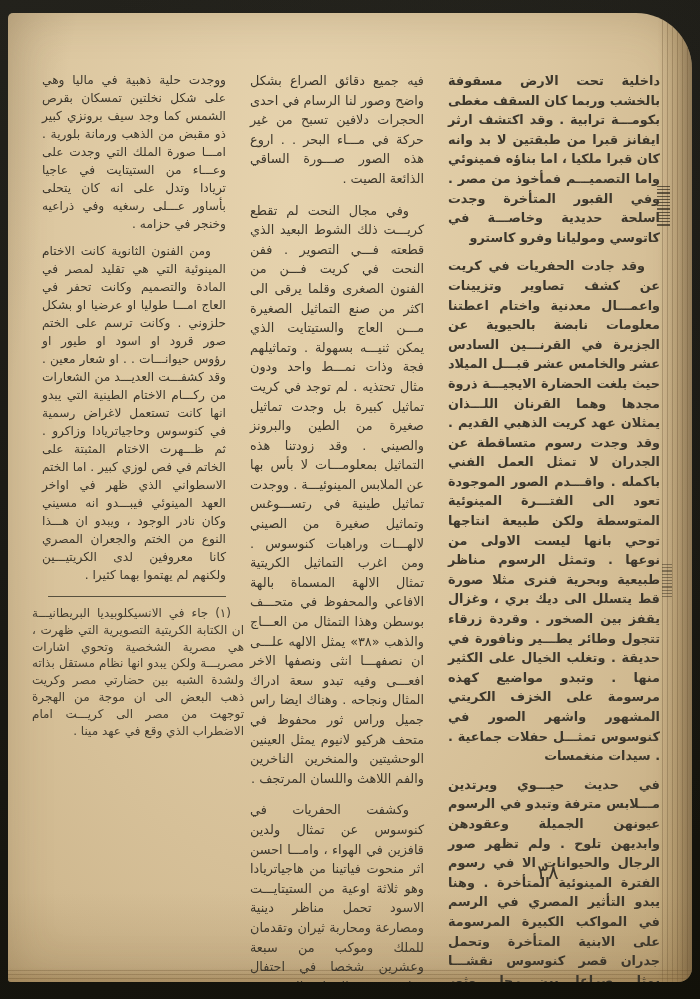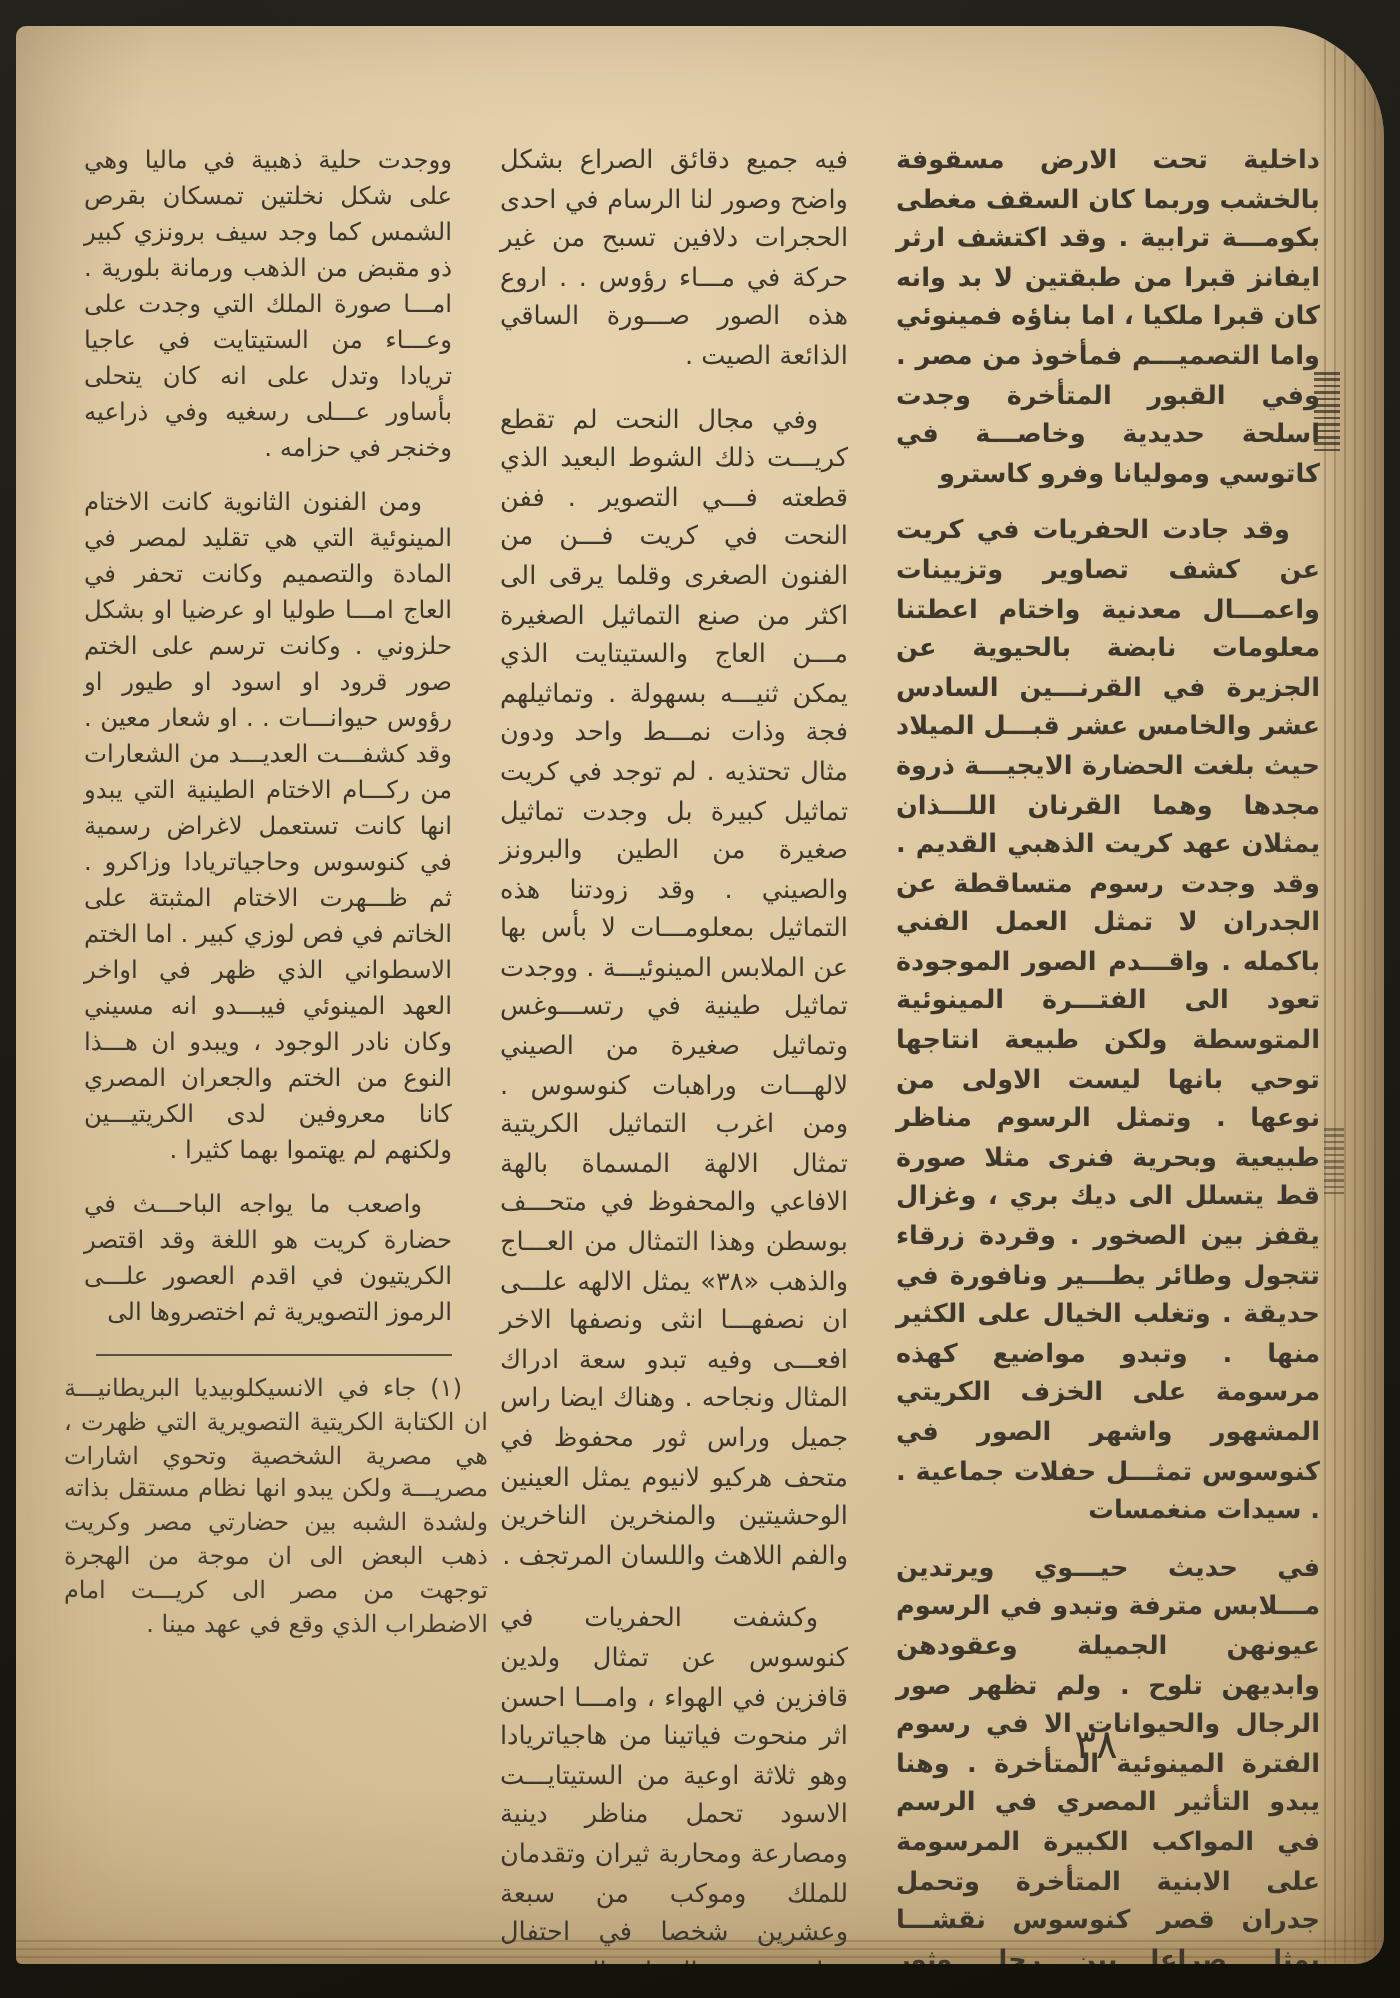--- a/index.html
+++ b/index.html
@@ -80,29 +80,28 @@
 
     <div class="columns">
 
       <div class="col col1">
         <p class="para">داخلية تحت الارض مسقوفة بالخشب وربما كان السقف مغطى بكومـــة ترابية . وقد اكتشف ارثر ايفانز قبرا من طبقتين لا بد وانه كان قبرا ملكيا ، اما بناؤه فمينوئي واما التصميـــم فمأخوذ من مصر . وفي القبور المتأخرة وجدت اسلحة حديدية وخاصـــة في كاتوسي وموليانا وفرو كاسترو</p>
         <p class="para indent">وقد جادت الحفريات في كريت عن كشف تصاوير وتزيينات واعمـــال معدنية واختام اعطتنا معلومات نابضة بالحيوية عن الجزيرة في القرنـــين السادس عشر والخامس عشر قبـــل الميلاد حيث بلغت الحضارة الايجيـــة ذروة مجدها وهما القرنان اللـــذان يمثلان عهد كريت الذهبي القديم . وقد وجدت رسوم متساقطة عن الجدران لا تمثل العمل الفني باكمله . واقـــدم الصور الموجودة تعود الى الفتـــرة المينوئية المتوسطة ولكن طبيعة انتاجها توحي بانها ليست الاولى من نوعها . وتمثل الرسوم مناظر طبيعية وبحرية فنرى مثلا صورة قط يتسلل الى ديك بري ، وغزال يقفز بين الصخور . وقردة زرقاء تتجول وطائر يطـــير ونافورة في حديقة . وتغلب الخيال على الكثير منها . وتبدو مواضيع كهذه مرسومة على الخزف الكريتي المشهور واشهر الصور في كنوسوس تمثـــل حفلات جماعية . . سيدات منغمسات</p>
         <p class="para">في حديث حيـــوي ويرتدين مـــلابس مترفة وتبدو في الرسوم عيونهن الجميلة وعقودهن وابديهن تلوح . ولم تظهر صور الرجال والحيوانات الا في رسوم الفترة المينوئية المتأخرة . وهنا يبدو التأثير المصري في الرسم في المواكب الكبيرة المرسومة على الابنية المتأخرة وتحمل جدران قصر كنوسوس نقشـــا يمثل صراعا بين رجل وثور تجلـــت</p>
       </div>
 
       <div class="col col2">
-        <p class="para">فيه جميع دقائق الصراع بشكل واضح وصور لنا الرسام في احدى الحجرات دلافين تسبح من غير حركة في مـــاء رؤوس . . اروع هذه الصور صـــورة الساقي الذائعة الصيت .</p>
+        <p class="para">فيه جميع دقائق الصراع بشكل واضح وصور لنا الرسام في احدى الحجرات دلافين تسبح من غير حركة في مـــاء البحر . . اروع هذه الصور صـــورة الساقي الذائعة الصيت .</p>
         <p class="para indent">وفي مجال النحت لم تقطع كريـــت ذلك الشوط البعيد الذي قطعته فـــي التصوير . ففن النحت في كريت فـــن من الفنون الصغرى وقلما يرقى الى اكثر من صنع التماثيل الصغيرة مـــن العاج والستيتايت الذي يمكن ثنيـــه بسهولة . وتماثيلهم فجة وذات نمـــط واحد ودون مثال تحتذيه . لم توجد في كريت تماثيل كبيرة بل وجدت تماثيل صغيرة من الطين والبرونز والصيني . وقد زودتنا هذه التماثيل بمعلومـــات لا بأس بها عن الملابس المينوئيـــة . ووجدت تماثيل طينية في رتســـوغس وتماثيل صغيرة من الصيني لالهـــات وراهبات كنوسوس . ومن اغرب التماثيل الكريتية تمثال الالهة المسماة بالهة الافاعي والمحفوظ في متحـــف بوسطن وهذا التمثال من العـــاج والذهب «٣٨» يمثل الالهه علـــى ان نصفهـــا انثى ونصفها الاخر افعـــى وفيه تبدو سعة ادراك المثال ونجاحه . وهناك ايضا راس جميل وراس ثور محفوظ في متحف هركيو لانيوم يمثل العينين الوحشيتين والمنخرين الناخرين والفم اللاهث واللسان المرتجف .</p>
         <p class="para indent">وكشفت الحفريات في كنوسوس عن تمثال ولدين قافزين في الهواء ، وامـــا احسن اثر منحوت فياتينا من هاجياتريادا وهو ثلاثة اوعية من الستيتايـــت الاسود تحمل مناظر دينية ومصارعة ومحاربة ثيران وتقدمان للملك وموكب من سبعة وعشرين شخصا في احتفال زراعي . ومن الصناعة المعدنيـــة وجد زوج فناجين من الذهب مزخرفة بزخرف نافر في قبر في لاكونـــيا . واستخرجت من قبور وبيوت فـــي</p>
       </div>
 
       <div class="col col3">
         <p class="para">ووجدت حلية ذهبية في ماليا وهي على شكل نخلتين تمسكان بقرص الشمس كما وجد سيف برونزي كبير ذو مقبض من الذهب ورمانة بلورية . امـــا صورة الملك التي وجدت على وعـــاء من الستيتايت في عاجيا تريادا وتدل على انه كان يتحلى بأساور عـــلى رسغيه وفي ذراعيه وخنجر في حزامه .</p>
         <p class="para indent">ومن الفنون الثانوية كانت الاختام المينوئية التي هي تقليد لمصر في المادة والتصميم وكانت تحفر في العاج امـــا طوليا او عرضيا او بشكل حلزوني . وكانت ترسم على الختم صور قرود او اسود او طيور او رؤوس حيوانـــات . . او شعار معين . وقد كشفـــت العديـــد من الشعارات من ركـــام الاختام الطينية التي يبدو انها كانت تستعمل لاغراض رسمية في كنوسوس وحاجياتريادا وزاكرو . ثم ظـــهرت الاختام المثبتة على الخاتم في فص لوزي كبير . اما الختم الاسطواني الذي ظهر في اواخر العهد المينوئي فيبـــدو انه مسيني وكان نادر الوجود ، ويبدو ان هـــذا النوع من الختم والجعران المصري كانا معروفين لدى الكريتيـــين ولكنهم لم يهتموا بهما كثيرا .</p>
-        <p class="para indent">واصعب ما يواجه الباحـــث في حضارة كريت هو اللغة وقد اقتصر الكريتيون في اقدم العصور علـــى الرموز التصويرية ثم اختصروها الى</p>
         <div class="fn-rule"></div>
         <p class="footnote">(١) جاء في الانسيكلوبيديا البريطانيـــة ان الكتابة الكريتية التصويرية التي ظهرت ، هي مصرية الشخصية وتحوي اشارات مصريـــة ولكن يبدو انها نظام مستقل بذاته ولشدة الشبه بين حضارتي مصر وكريت ذهب البعض الى ان موجة من الهجرة توجهت من مصر الى كريـــت امام الاضطراب الذي وقع في عهد مينا .</p>
       </div>
 
     </div>
 
     <div class="pagenum">٣٨</div>
   </div>
 </div>
 

